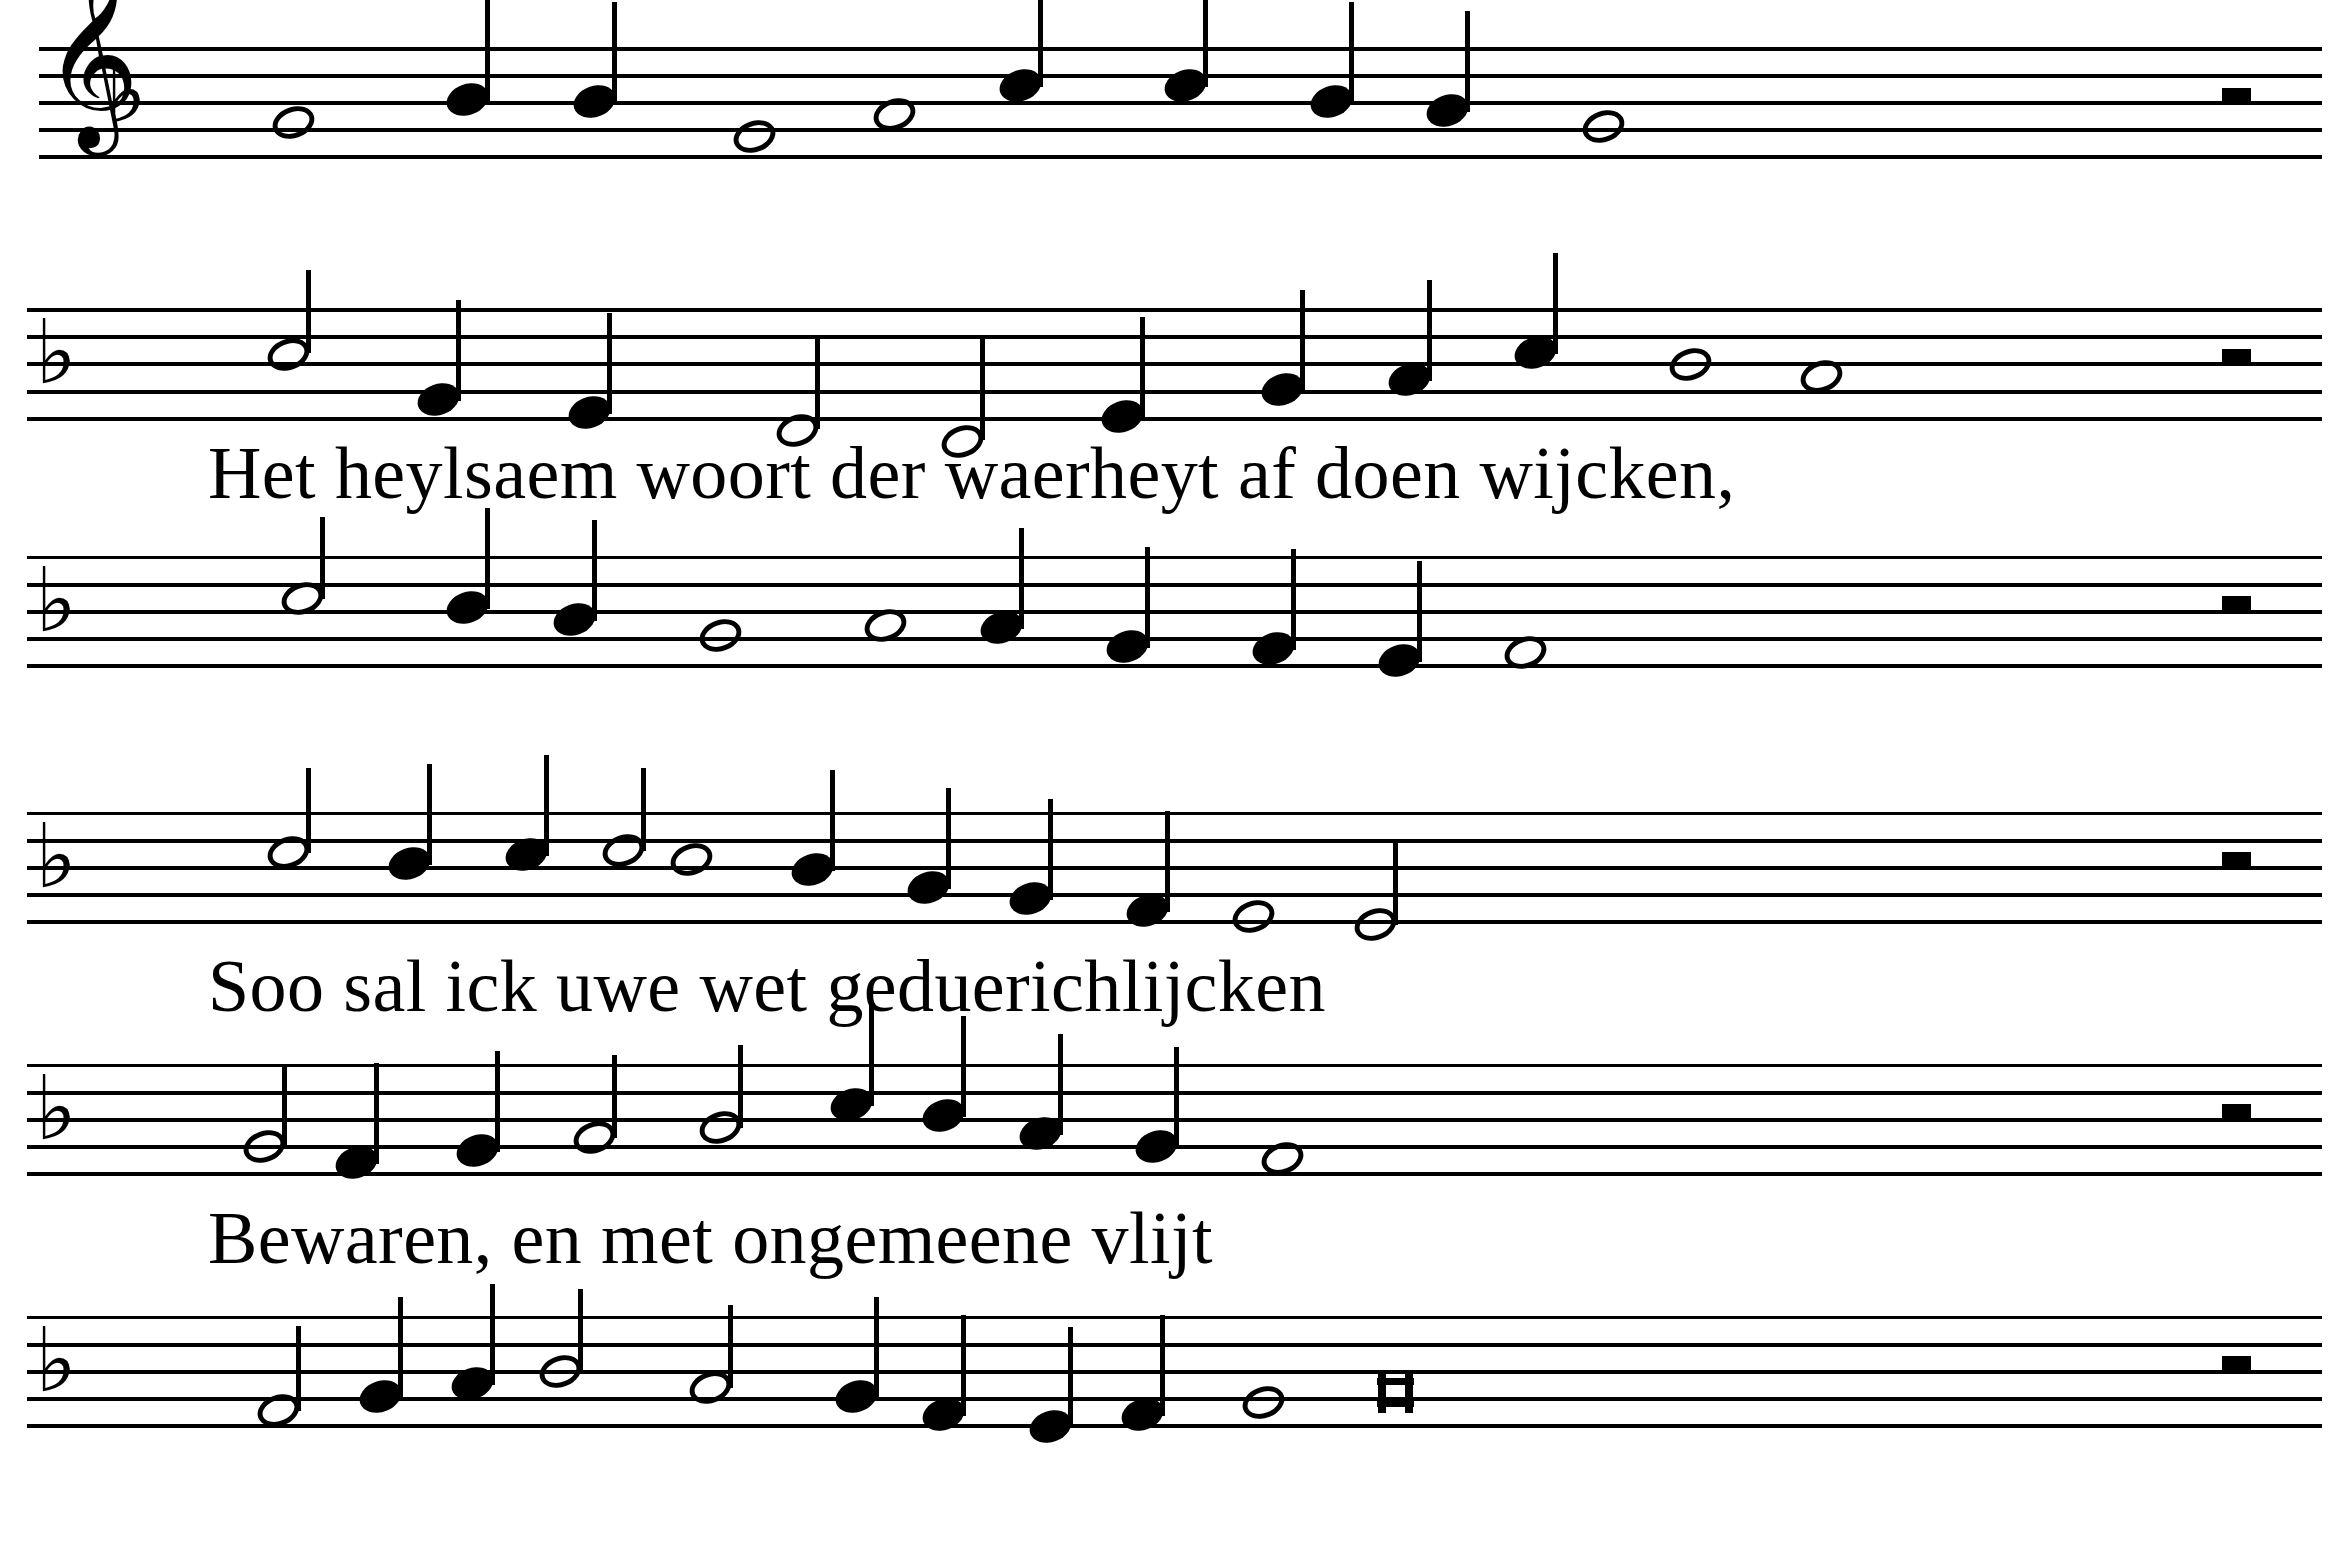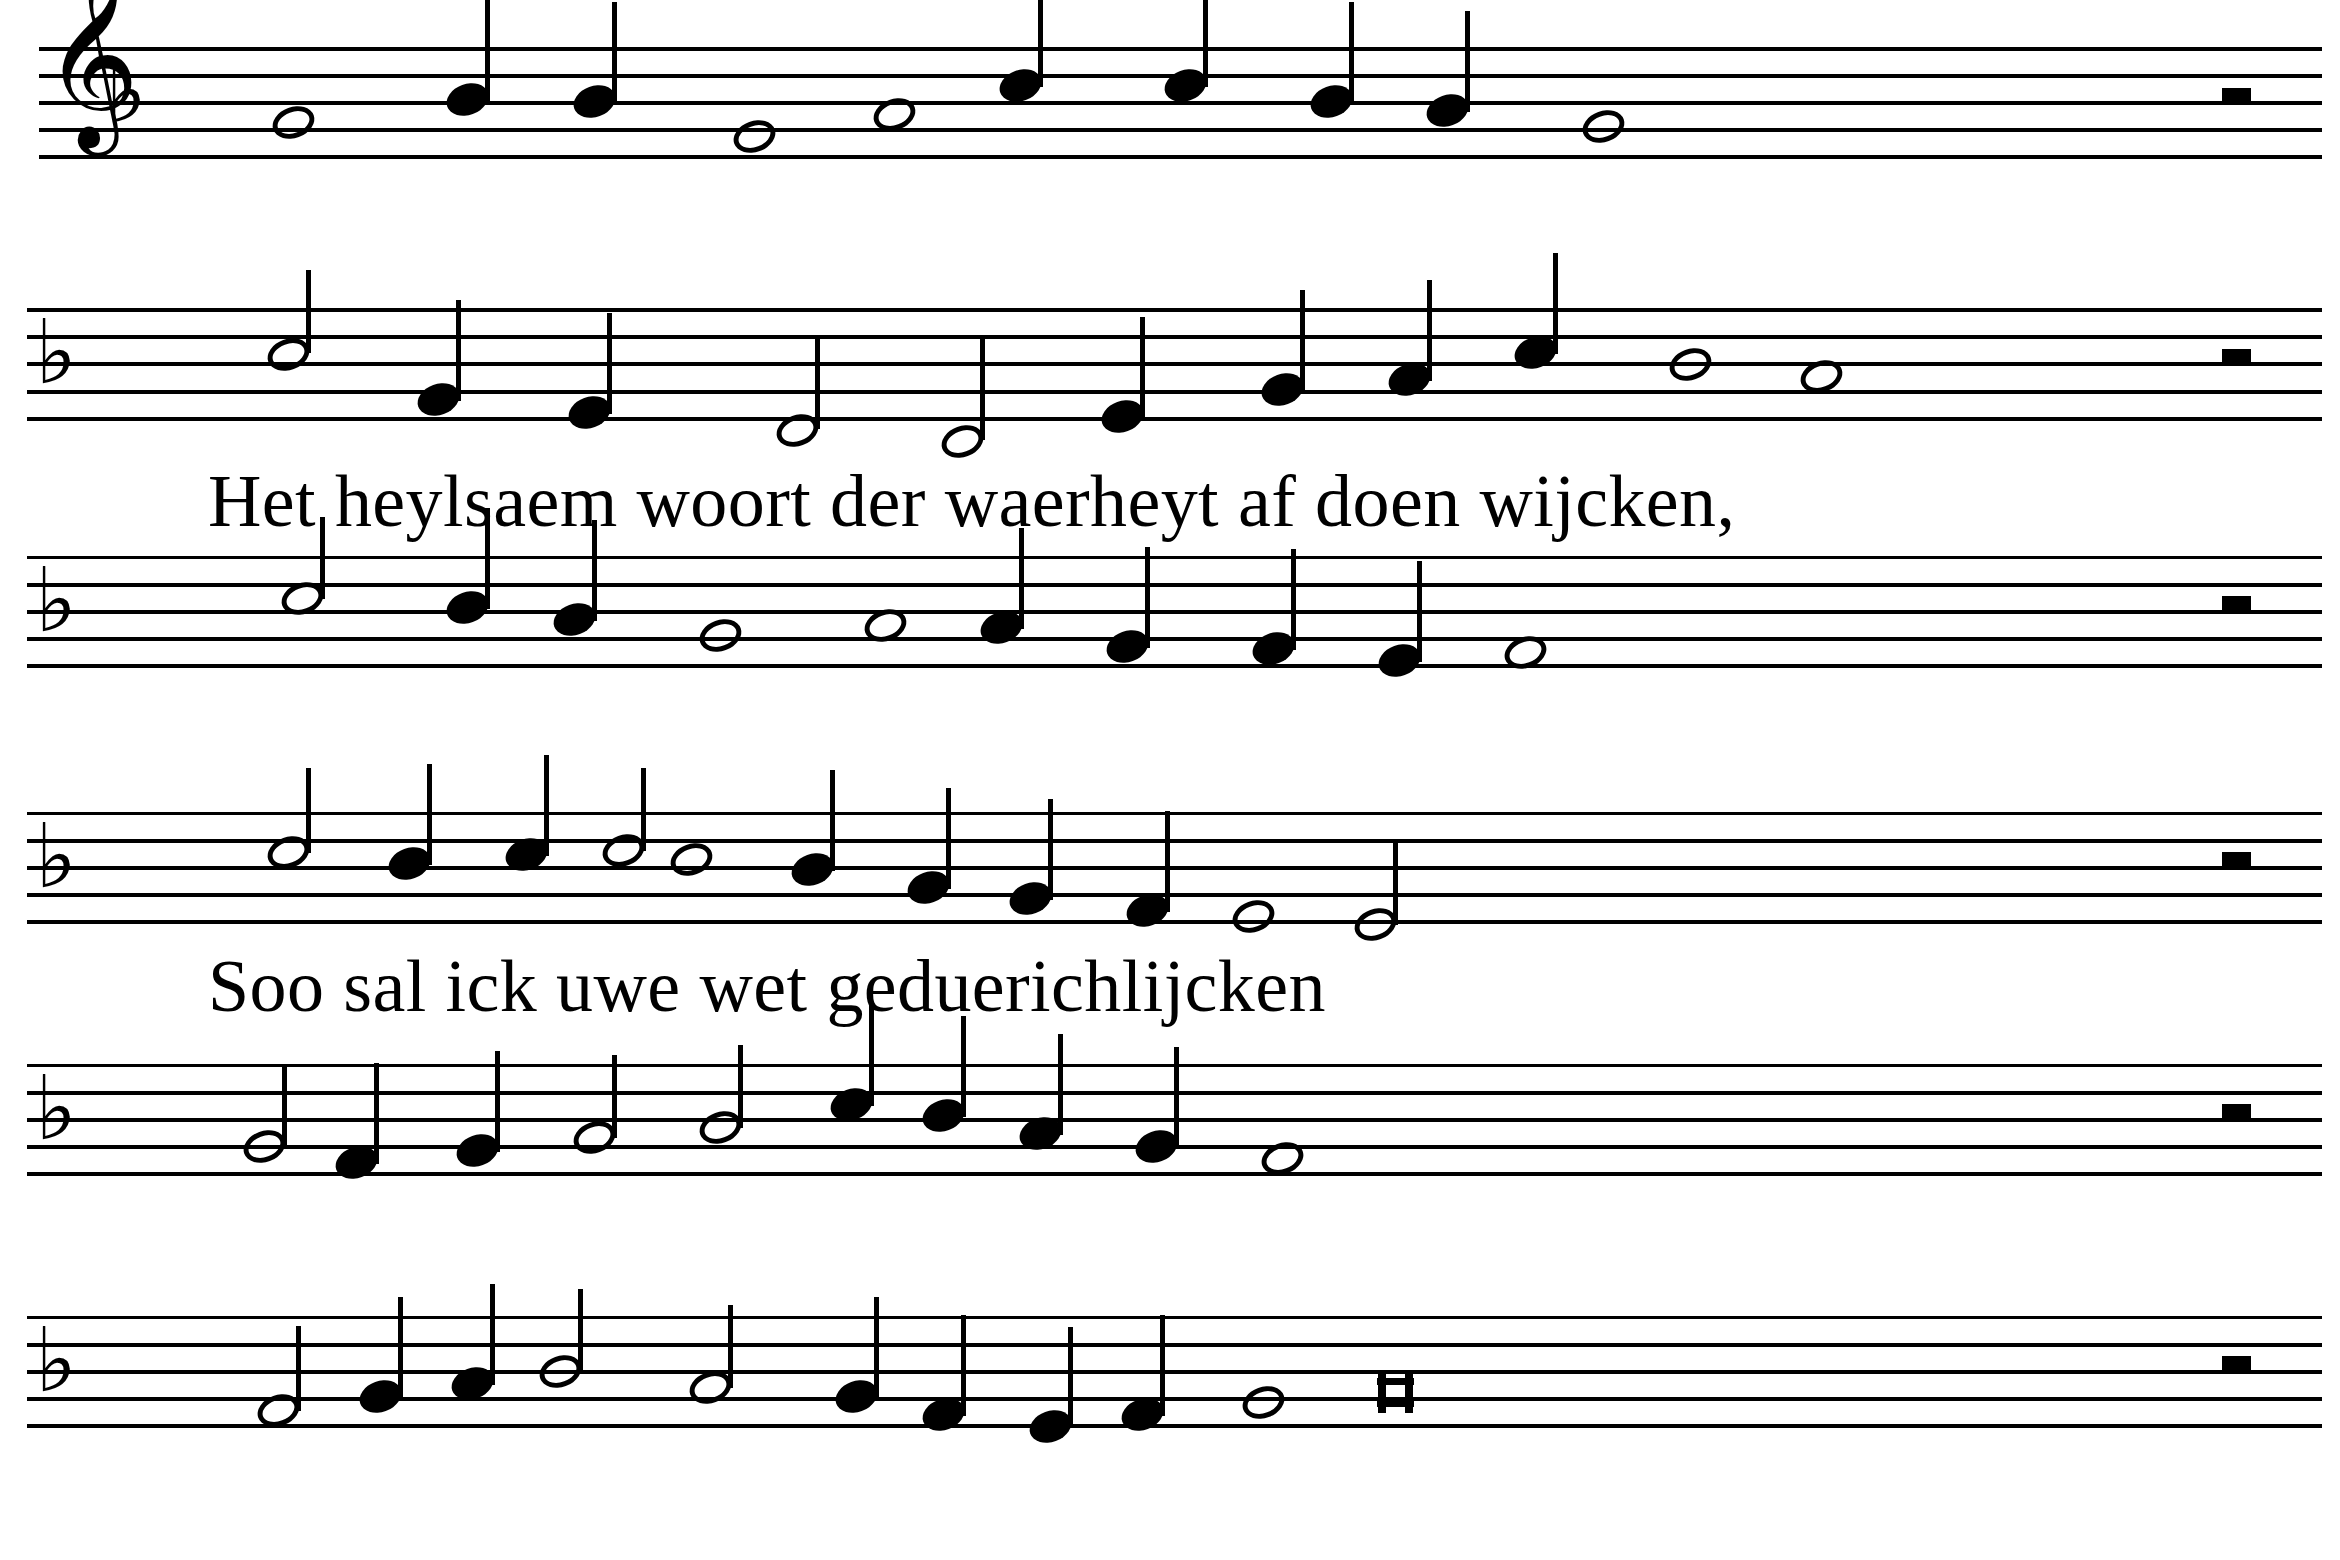--- a/index.html
+++ b/index.html
@@ -248,21 +248,21 @@
           <div class="head"></div>
         </div>
       <div class="note open" style="left:1800px;top:82px;">
           <div class="head"></div>
         </div>
 
       <div class="endmark" style="left:2222px;top:70px;"></div>
     </div>
   </div>
 
-  <div class="lyric lyric-indent" style="position:absolute;left:0;top:464px;">Het heylsaem woort der waerheyt af doen wijcken,</div>
+  <div class="lyric lyric-indent" style="position:absolute;left:0;top:436px;">Het heylsaem woort der waerheyt af doen wijcken,</div>
 
   <div class="system" style="position:absolute;left:0;top:540px;">
     <div class="staff" style="width:2341px;">
       <div class="staff-lines">
         <div class="staff-line" style="left:27px;right:19.4px;top:15.5px;"></div>
         <div class="staff-line" style="left:27px;right:19.4px;top:43px;"></div>
         <div class="staff-line" style="left:27px;right:19.4px;top:70px;"></div>
         <div class="staff-line" style="left:27px;right:19.4px;top:97px;"></div>
         <div class="staff-line" style="left:27px;right:19.4px;top:124px;"></div>
       </div>
@@ -419,20 +419,21 @@
           <div class="stem"></div>
         </div>
       <div class="note open" style="left:1261px;top:97px;">
           <div class="head"></div>
         </div>
 
       <div class="endmark" style="left:2222px;top:58px;"></div>
     </div>
   </div>
 
+  <div class="lyric lyric-indent" style="position:absolute;left:0;top:1201px;">Bewaren, en met ongemeene vlijt</div>
 
   <div class="system" style="position:absolute;left:0;top:1298px;">
     <div class="staff" style="width:2341px;">
       <div class="staff-lines">
         <div class="staff-line" style="left:27px;right:19.4px;top:17.5px;"></div>
         <div class="staff-line" style="left:27px;right:19.4px;top:45px;"></div>
         <div class="staff-line" style="left:27px;right:19.4px;top:72px;"></div>
         <div class="staff-line" style="left:27px;right:19.4px;top:99px;"></div>
         <div class="staff-line" style="left:27px;right:19.4px;top:126px;"></div>
       </div>

